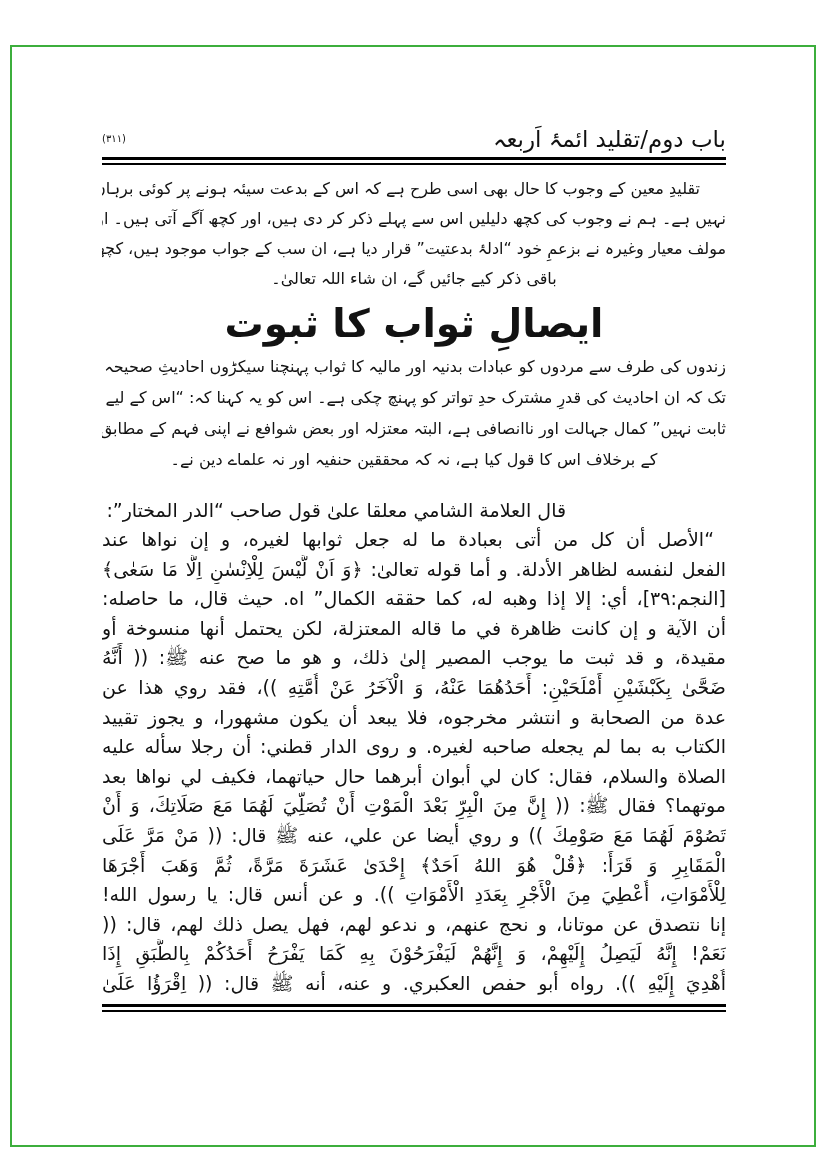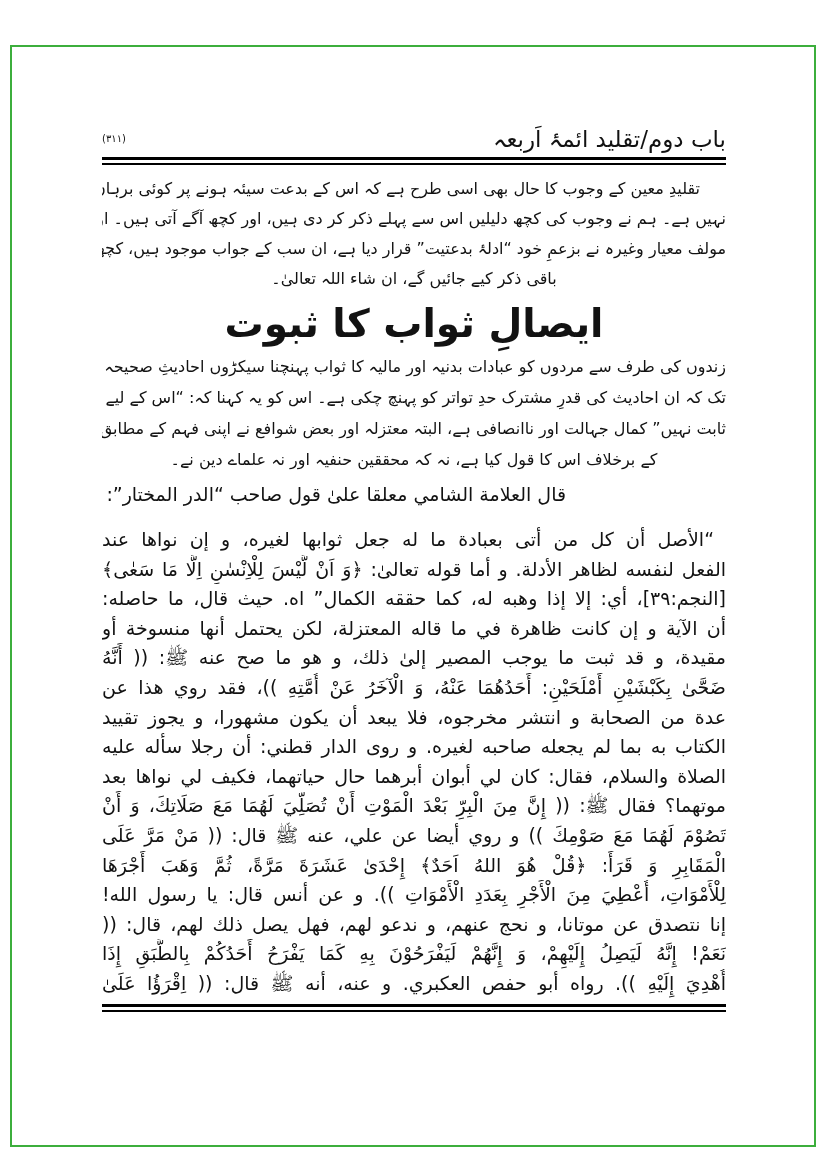--- a/index.html
+++ b/index.html
@@ -31,24 +31,24 @@
   .para1 .line:first-child{padding-right:26px;}
   .para1 .line:last-child,
   .para2 .line:last-child{text-align:left;text-align-last:center;padding-right:0;}
   .heading{
     font-size:39px;font-weight:bold;text-align:center;
     margin-top:8px;margin-bottom:4px;line-height:43px;
   }
   .para2{margin-top:6px;}
   .para2 .line{line-height:31px;}
   .quote-att{
-    font-size:19px;line-height:30px;margin-top:4px;text-align:right;
+    font-size:19px;line-height:30px;margin-top:20px;text-align:right;
     padding-right:160px;white-space:nowrap;overflow:hidden;
   }
-  .arabic{margin-top:16px;}
+  .arabic{margin-top:0;}
   .arabic .line{
     font-size:19px;line-height:29.6px;text-align:justify;text-align-last:justify;
     white-space:nowrap;overflow:hidden;
   }
   .arabic .line:first-child{padding-right:12px;}
 </style>
 </head>
 <body>
 
 <div class="frame"></div>

